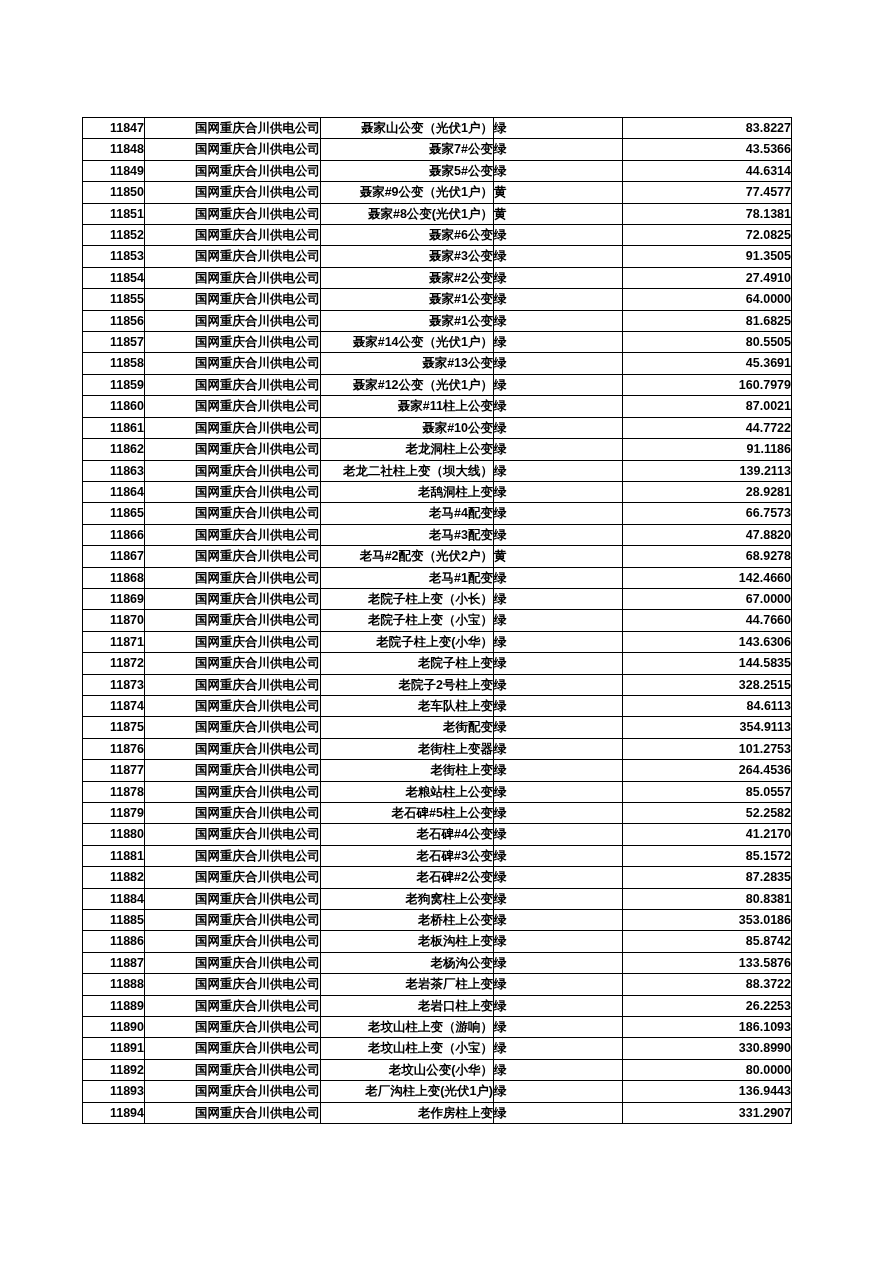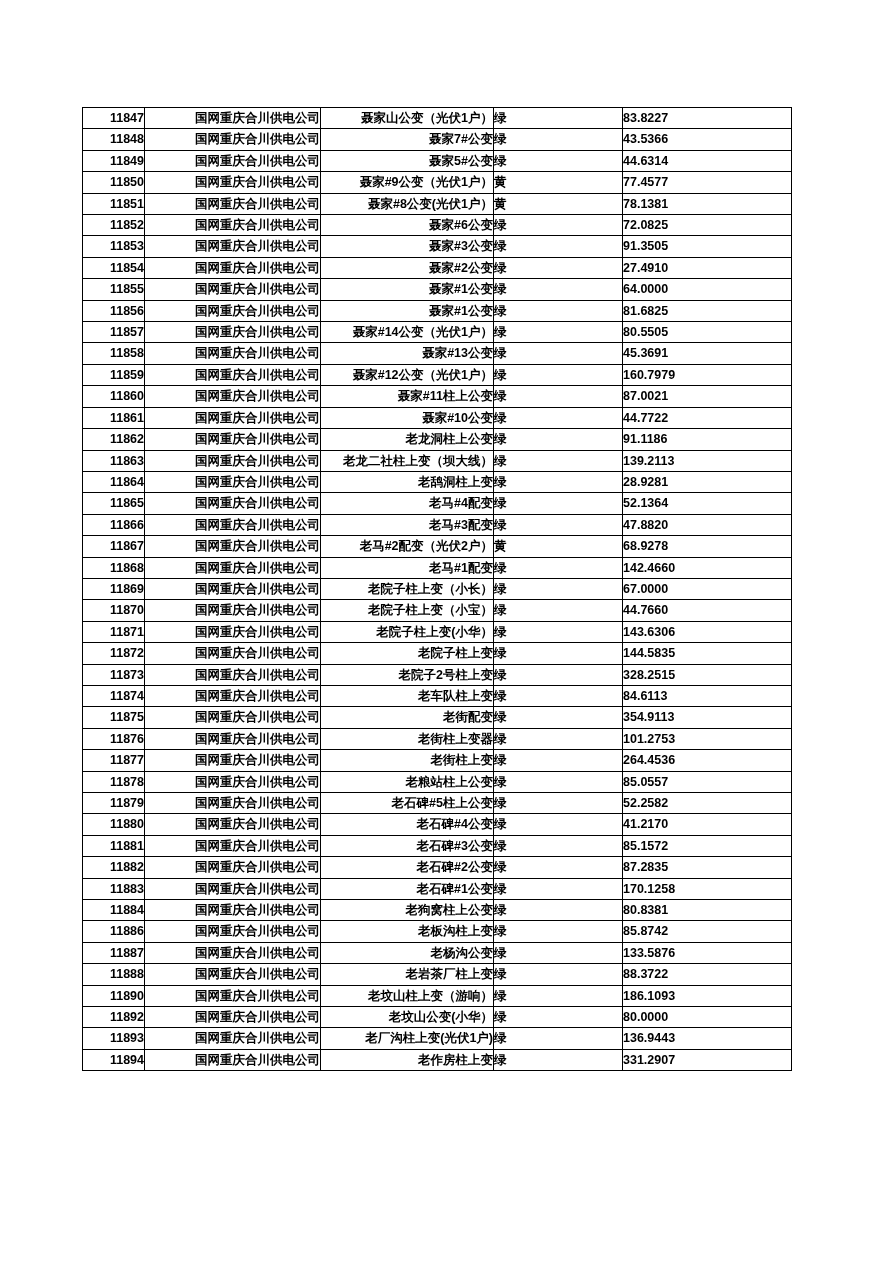--- a/index.html
+++ b/index.html
@@ -11,42 +11,42 @@
   .page {
     position: relative;
     width: 892px;
     height: 1262px;
     background: #ffffff;
     overflow: hidden;
   }
   table.data-table {
     position: absolute;
     left: 82px;
-    top: 107px;
+    top: 117px;
     border-collapse: collapse;
     table-layout: fixed;
     width: 704px;
   }
   table.data-table td {
     border: 1px solid #000000;
     font-weight: bold;
     font-size: 12.5px;
     color: #000000;
     height: 20.4px;
     padding: 0;
     overflow: hidden;
     white-space: nowrap;
     vertical-align: middle;
     line-height: 20.4px;
   }
   td.c-id      { width: 61px;  text-align: right; padding-right: 4px; }
   td.c-company { width: 175px; text-align: right;  padding-left: 5px; }
   td.c-name    { width: 172px; text-align: right;  padding-left: 4px; }
   td.c-status  { width: 128px; text-align: left;  padding-left: 5px; }
-  td.c-value   { width: 168px; padding-right: 55px; }
+  td.c-value   { width: 168px; text-align: right; padding-right: 55px; }
 </style>
 </head>
 <body>
 
 <div class="page">
   <table class="data-table">
     <tbody>
   <tr>
     <td class="c-id">11847</td>
     <td class="c-company">国网重庆合川供电公司</td>
@@ -189,21 +189,21 @@
     <td class="c-name">老鸹洞柱上变</td>
     <td class="c-status">绿</td>
     <td class="c-value">28.9281</td>
   </tr>
 
   <tr>
     <td class="c-id">11865</td>
     <td class="c-company">国网重庆合川供电公司</td>
     <td class="c-name">老马#4配变</td>
     <td class="c-status">绿</td>
-    <td class="c-value">52.1364</td>
+    <td class="c-value">66.7573</td>
   </tr>
 
   <tr>
     <td class="c-id">11866</td>
     <td class="c-company">国网重庆合川供电公司</td>
     <td class="c-name">老马#3配变</td>
     <td class="c-status">绿</td>
     <td class="c-value">47.8820</td>
   </tr>
 
@@ -328,36 +328,36 @@
   </tr>
 
   <tr>
     <td class="c-id">11882</td>
     <td class="c-company">国网重庆合川供电公司</td>
     <td class="c-name">老石碑#2公变</td>
     <td class="c-status">绿</td>
     <td class="c-value">87.2835</td>
   </tr>
 
-  <tr>
-    <td class="c-id">11883</td>
-    <td class="c-company">国网重庆合川供电公司</td>
-    <td class="c-name">老石碑#1公变</td>
-    <td class="c-status">绿</td>
-    <td class="c-value">170.1258</td>
-  </tr>
 
   <tr>
     <td class="c-id">11884</td>
     <td class="c-company">国网重庆合川供电公司</td>
     <td class="c-name">老狗窝柱上公变</td>
     <td class="c-status">绿</td>
     <td class="c-value">80.8381</td>
   </tr>
 
+  <tr>
+    <td class="c-id">11885</td>
+    <td class="c-company">国网重庆合川供电公司</td>
+    <td class="c-name">老桥柱上公变</td>
+    <td class="c-status">绿</td>
+    <td class="c-value">353.0186</td>
+  </tr>
 
   <tr>
     <td class="c-id">11886</td>
     <td class="c-company">国网重庆合川供电公司</td>
     <td class="c-name">老板沟柱上变</td>
     <td class="c-status">绿</td>
     <td class="c-value">85.8742</td>
   </tr>
 
   <tr>
@@ -369,29 +369,43 @@
   </tr>
 
   <tr>
     <td class="c-id">11888</td>
     <td class="c-company">国网重庆合川供电公司</td>
     <td class="c-name">老岩茶厂柱上变</td>
     <td class="c-status">绿</td>
     <td class="c-value">88.3722</td>
   </tr>
 
+  <tr>
+    <td class="c-id">11889</td>
+    <td class="c-company">国网重庆合川供电公司</td>
+    <td class="c-name">老岩口柱上变</td>
+    <td class="c-status">绿</td>
+    <td class="c-value">26.2253</td>
+  </tr>
 
   <tr>
     <td class="c-id">11890</td>
     <td class="c-company">国网重庆合川供电公司</td>
     <td class="c-name">老坟山柱上变（游响）</td>
     <td class="c-status">绿</td>
     <td class="c-value">186.1093</td>
   </tr>
 
+  <tr>
+    <td class="c-id">11891</td>
+    <td class="c-company">国网重庆合川供电公司</td>
+    <td class="c-name">老坟山柱上变（小宝）</td>
+    <td class="c-status">绿</td>
+    <td class="c-value">330.8990</td>
+  </tr>
 
   <tr>
     <td class="c-id">11892</td>
     <td class="c-company">国网重庆合川供电公司</td>
     <td class="c-name">老坟山公变(小华）</td>
     <td class="c-status">绿</td>
     <td class="c-value">80.0000</td>
   </tr>
 
   <tr>

